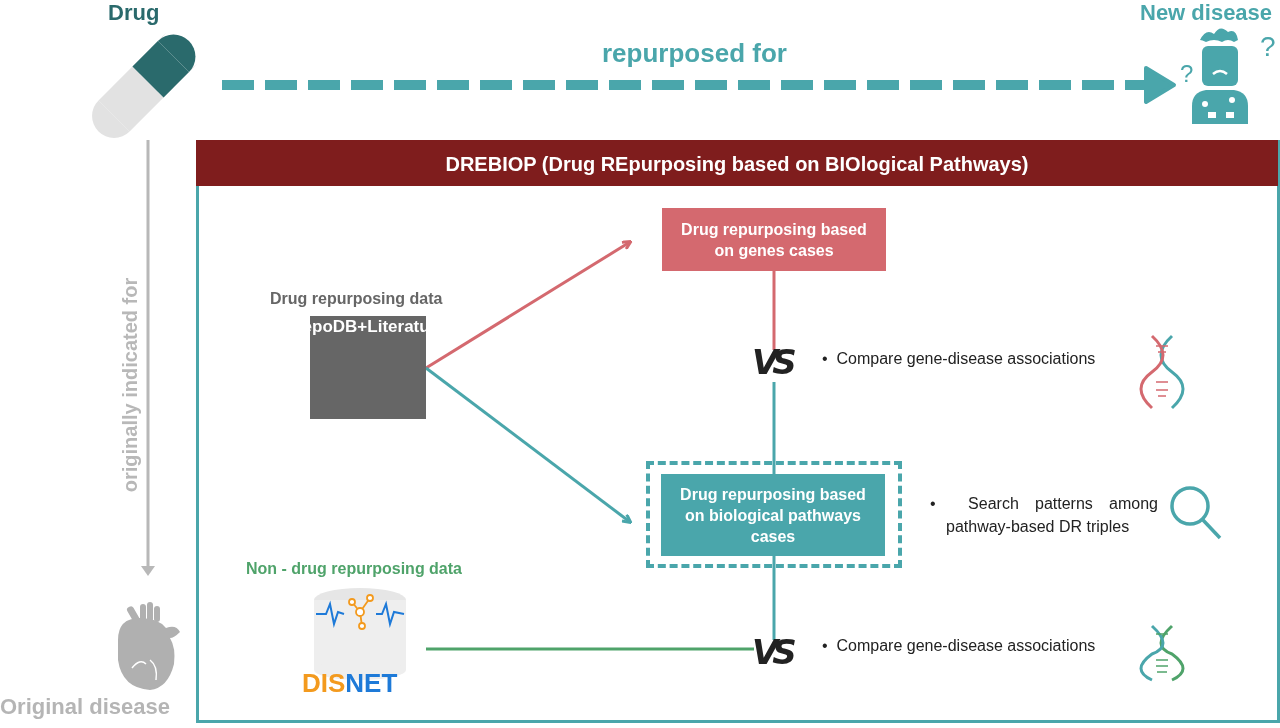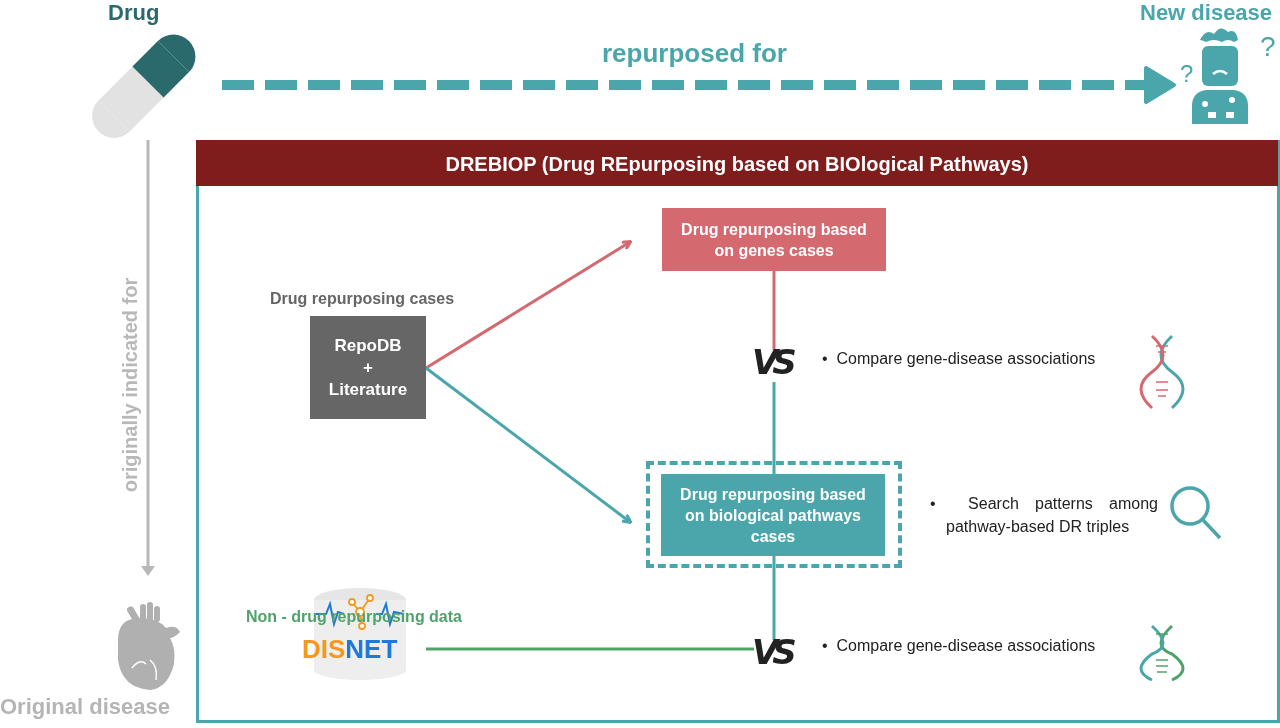--- a/index.html
+++ b/index.html
@@ -12,37 +12,37 @@
   .lbl-newdisease { left: 1140px; top: 0px; font-size: 22px; color: #4aa6ab; white-space: nowrap; }
   .lbl-repurposed { left: 602px; top: 38px; font-size: 26px; color: #4aa6ab; white-space: nowrap; }
   .lbl-originally { left: 130px; top: 385px; font-size: 20px; color: #b8b8b8; white-space: nowrap;
                     transform: translate(-50%,-50%) rotate(-90deg); }
   .lbl-original { left: 0px; top: 694px; font-size: 22px; color: #b5b5b5; white-space: nowrap; }
   .header-band { left: 196px; top: 140px; width: 1082px; height: 46px; background: #7f1d1d; }
   .header-title { width: 100%; text-align: center; line-height: 48px; color: #ffffff; font-size: 20px; }
   .main-frame { left: 196px; top: 140px; width: 1078px; height: 580px; border: 3px solid #4aa6ab; border-top: none; }
   .lbl-drdata { left: 270px; top: 290px; font-size: 16px; color: #666666; white-space: nowrap; }
   .box-repodb { left: 310px; top: 316px; width: 116px; height: 103px; background: #666666; color: #ffffff;
-                font-size: 17px; text-align: center; display: flex; flex-direction: column; justify-content: center; line-height: 22px; }
+                font-size: 17px; text-align: center; display: flex; flex-direction: row; justify-content: center; line-height: 22px; }
   .box-genes { left: 662px; top: 208px; width: 224px; height: 63px; background: #d4696f; color: #ffffff;
                font-size: 16px; text-align: center; display: flex; flex-direction: column; justify-content: center; line-height: 21px; }
   .box-path-outer { left: 646px; top: 461px; width: 256px; height: 107px; border: 4px dashed #4aa6ab; box-sizing: border-box; }
   .box-pathways { left: 661px; top: 474px; width: 224px; height: 82px; background: #4aa6ab; color: #ffffff;
                   font-size: 16px; text-align: center; display: flex; flex-direction: column; justify-content: center; line-height: 21px; }
   .vs { font-size: 34px; font-weight: 900; color: #222222; letter-spacing: -6px; font-style: italic;
         font-family: "DejaVu Sans", sans-serif; }
   .vs1 { left: 752px; top: 342px; }
   .vs2 { left: 752px; top: 632px; }
   .bullet { font-size: 16px; color: #222222; white-space: nowrap; }
   .bullet1 { left: 822px; top: 350px; }
   .bullet2 { left: 930px; top: 492px; width: 228px; white-space: normal; text-align: justify; text-align-last: justify; line-height: 23px; }
   .bullet2 .second { text-align-last: left; }
   .bullet3 { left: 822px; top: 637px; }
-  .lbl-nondr { left: 246px; top: 560px; font-size: 16px; color: #4fa36a; white-space: nowrap; margin-top: 48px; }
-  .disnet-text { left: 302px; top: 634px; font-size: 26px; font-weight: bold; letter-spacing: 0px; white-space: nowrap; }
+  .lbl-nondr { left: 246px; top: 560px; font-size: 16px; color: #4fa36a; white-space: nowrap; }
+  .disnet-text { left: 302px; top: 668px; font-size: 26px; font-weight: bold; letter-spacing: 0px; white-space: nowrap; }
   .dis-orange { color: #f39a1e; }
   .dis-blue { color: #1e7ad8; }
 </style>
 </head>
 <body>
 
 <svg id="diagram-svg" width="1280" height="728">
   <defs>
     <marker id="arrRed" markerWidth="10" markerHeight="10" refX="8" refY="5" orient="auto" markerUnits="userSpaceOnUse">
       <path d="M1,1 L9,5 L1,9" fill="none" stroke="#d4696f" stroke-width="3"></path>
@@ -147,21 +147,21 @@
 <div class="abs bold lbl-newdisease">New disease</div>
 <div class="abs bold lbl-repurposed">repurposed for</div>
 <div class="abs bold lbl-originally">originally indicated for</div>
 <div class="abs bold lbl-original">Original disease</div>
 
 <div class="abs main-frame"></div>
 <div class="abs header-band">
   <div class="header-title bold">DREBIOP (Drug REpurposing  based on BIOlogical Pathways)</div>
 </div>
 
-<div class="abs bold lbl-drdata">Drug repurposing cases</div>
+<div class="abs bold lbl-drdata">Drug repurposing data</div>
 <div class="abs bold box-repodb">
   <span>RepoDB</span>
   <span>+</span>
   <span>Literature</span>
 </div>
 
 <div class="abs bold box-genes">
   <span>Drug repurposing based</span>
   <span>on genes cases</span>
 </div>

